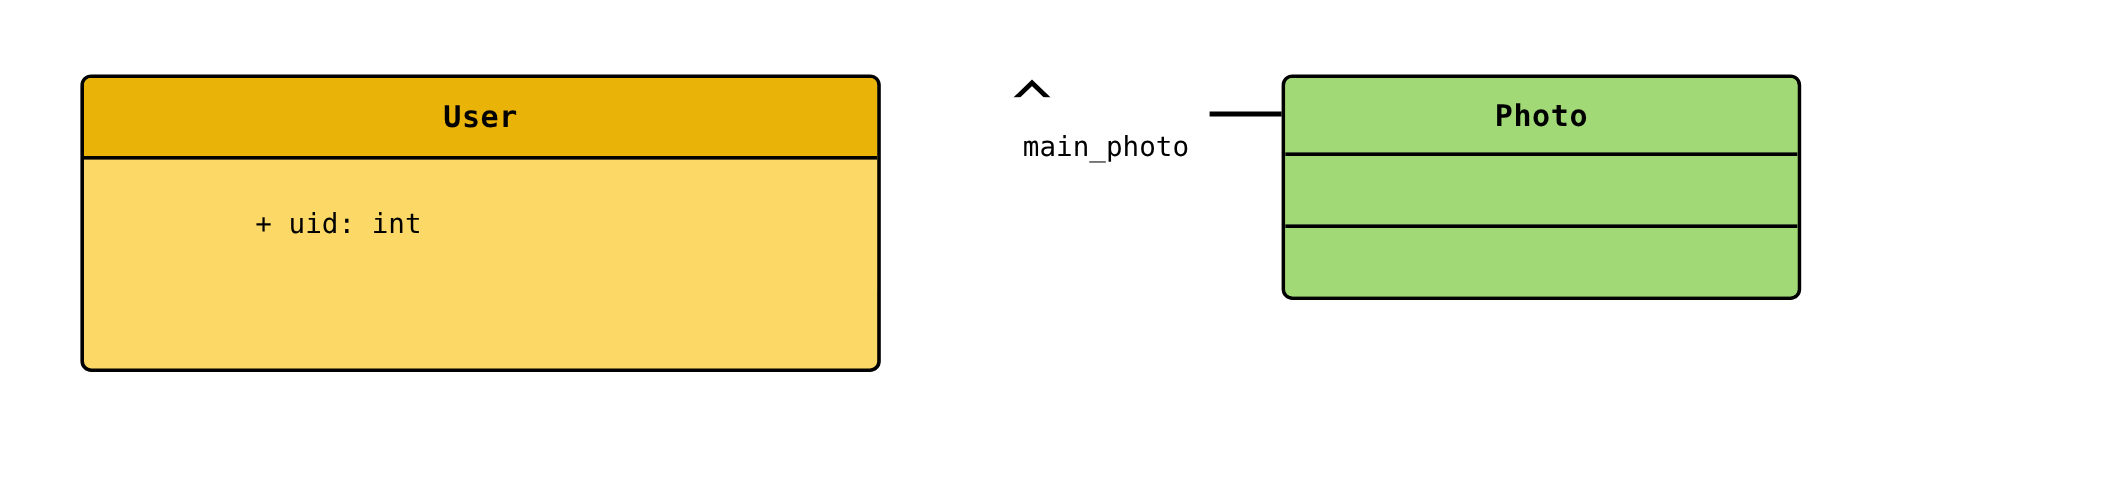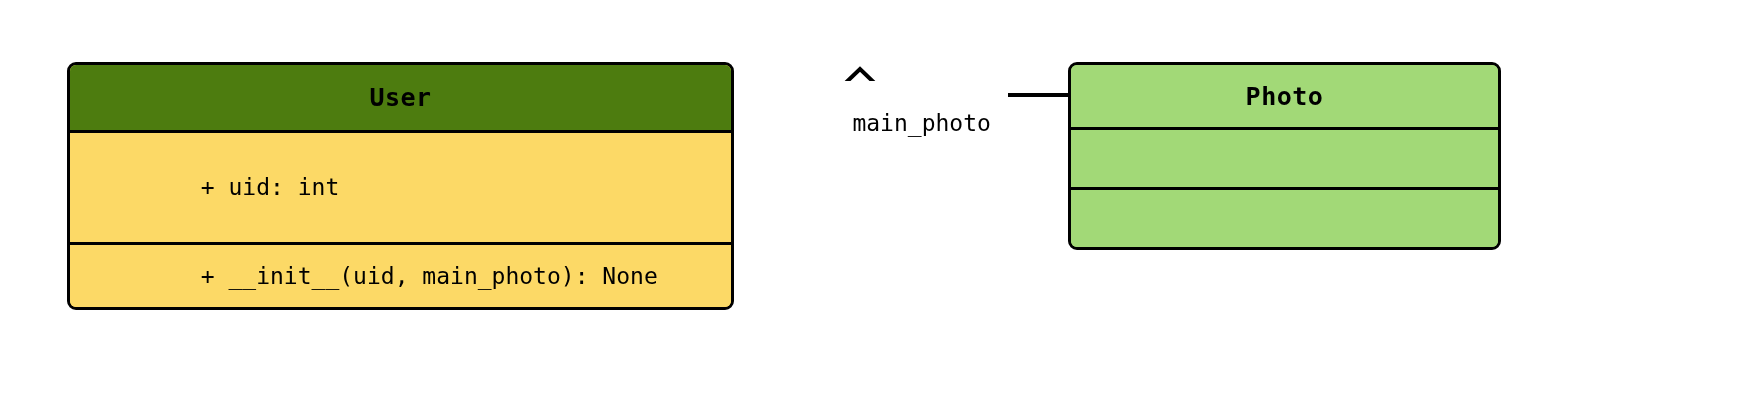--- a/index.html
+++ b/index.html
@@ -47,21 +47,21 @@
     font-weight: bold;
     font-size: 25px;
     letter-spacing: 0.5px;
     color: #000000;
     display: flex;
     align-items: center;
     justify-content: center;
   }
 
   .uml-members {
-    padding: 9px 0 9px 20px;
+    padding: 9px 0 9px 32px;
     display: flex;
     flex-direction: column;
     justify-content: center;
   }
 
   .uml-member {
     font-size: 23px;
     line-height: 31px;
     color: #000000;
     white-space: pre;
@@ -114,31 +114,26 @@
     background: #ffffff;
     padding: 0 3px;
   }
 </style>
 </head>
 <body>
 
 <div id="diagram-canvas">
 
   <div class="uml-class" id="class-user" style="background: rgb(252, 217, 102);">
-    <div class="uml-compartment uml-title" style="background: #4d7c0f; justify-content: center;">
+    <div class="uml-compartment uml-title" style="background: #eab308; justify-content: center;">
       <span>User</span>
     </div>
     <div class="uml-compartment uml-members comp-attrs" style="background: rgb(252, 217, 102);">
       <div class="uml-member">
         <span>+ uid: int</span>
-      </div>
-    </div>
-    <div class="uml-compartment uml-members comp-methods" style="background: rgb(252, 217, 102);">
-      <div class="uml-member">
-        <span>+ __init__(uid, main_photo): None</span>
       </div>
     </div>
   </div>
 
   <div id="association">
     <svg width="345" height="80" viewBox="0 0 345 80" xmlns="http://www.w3.org/2000/svg">
 
       <polygon points="103,37 130,11 157,37 130,63" fill="#ffffff" stroke="#000000" stroke-width="4" stroke-linejoin="miter"></polygon>
 
       <line x1="157" y1="37" x2="205" y2="37" stroke="#000000" stroke-width="4"></line>

